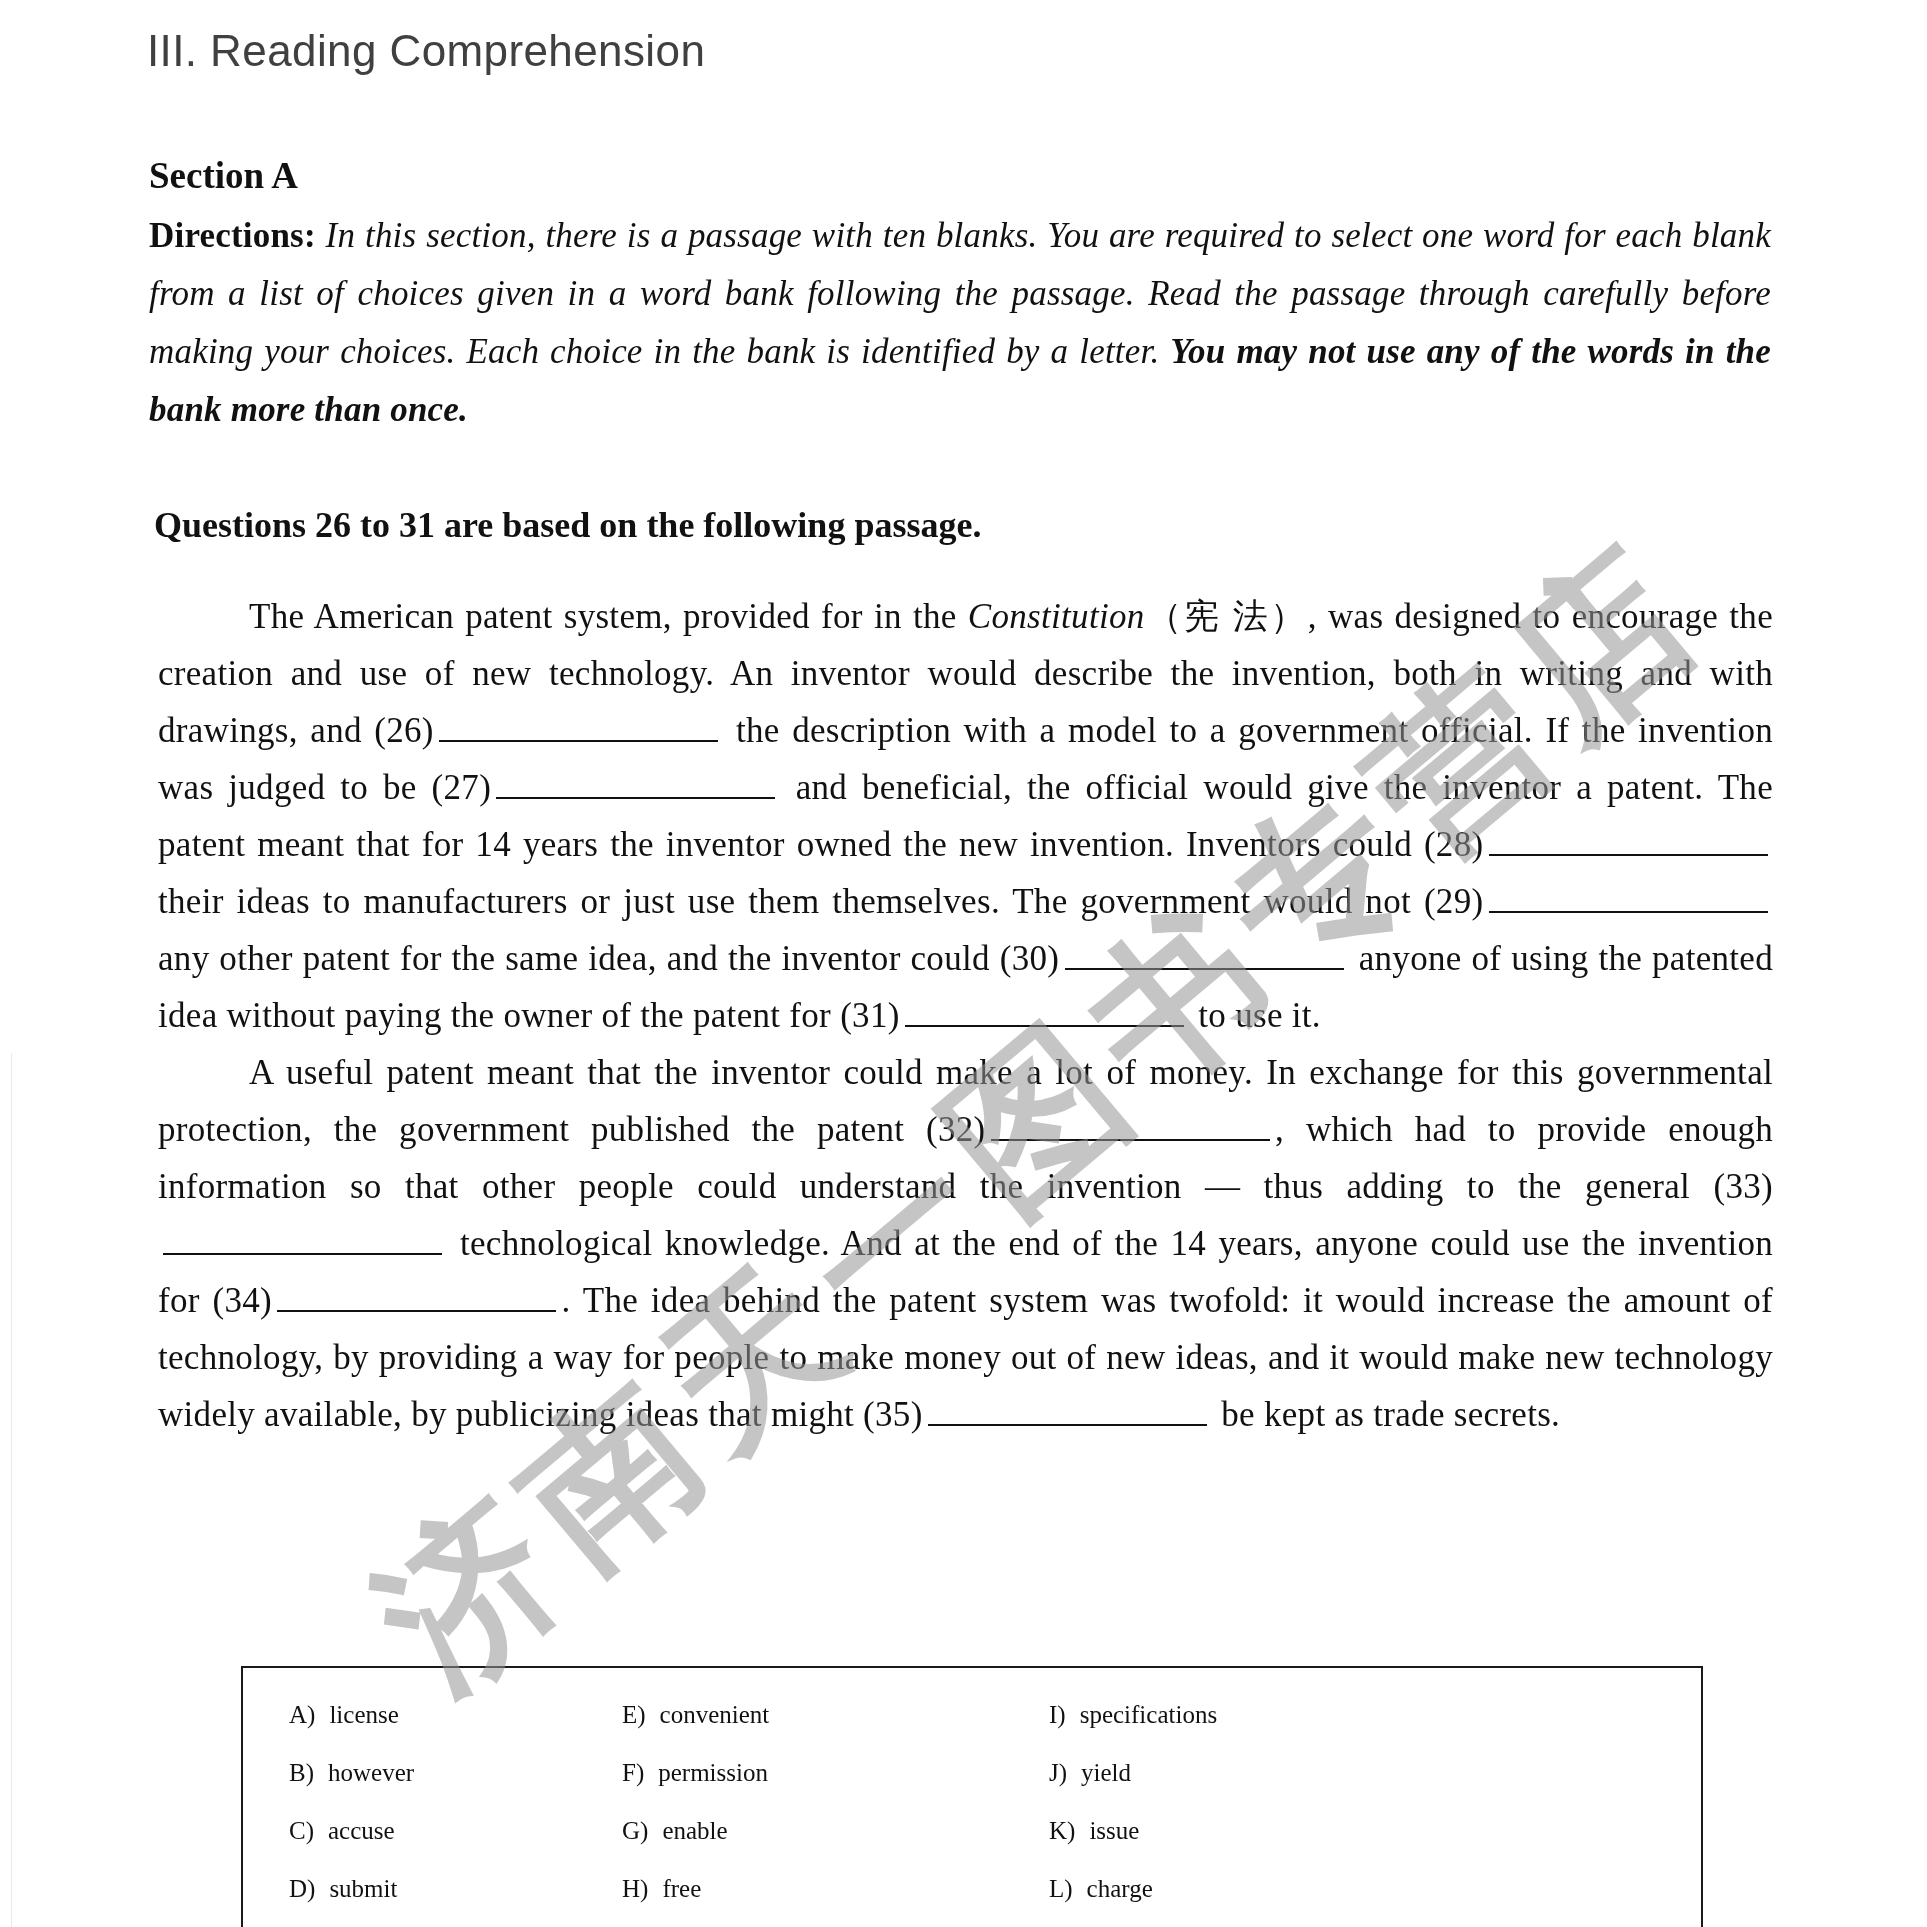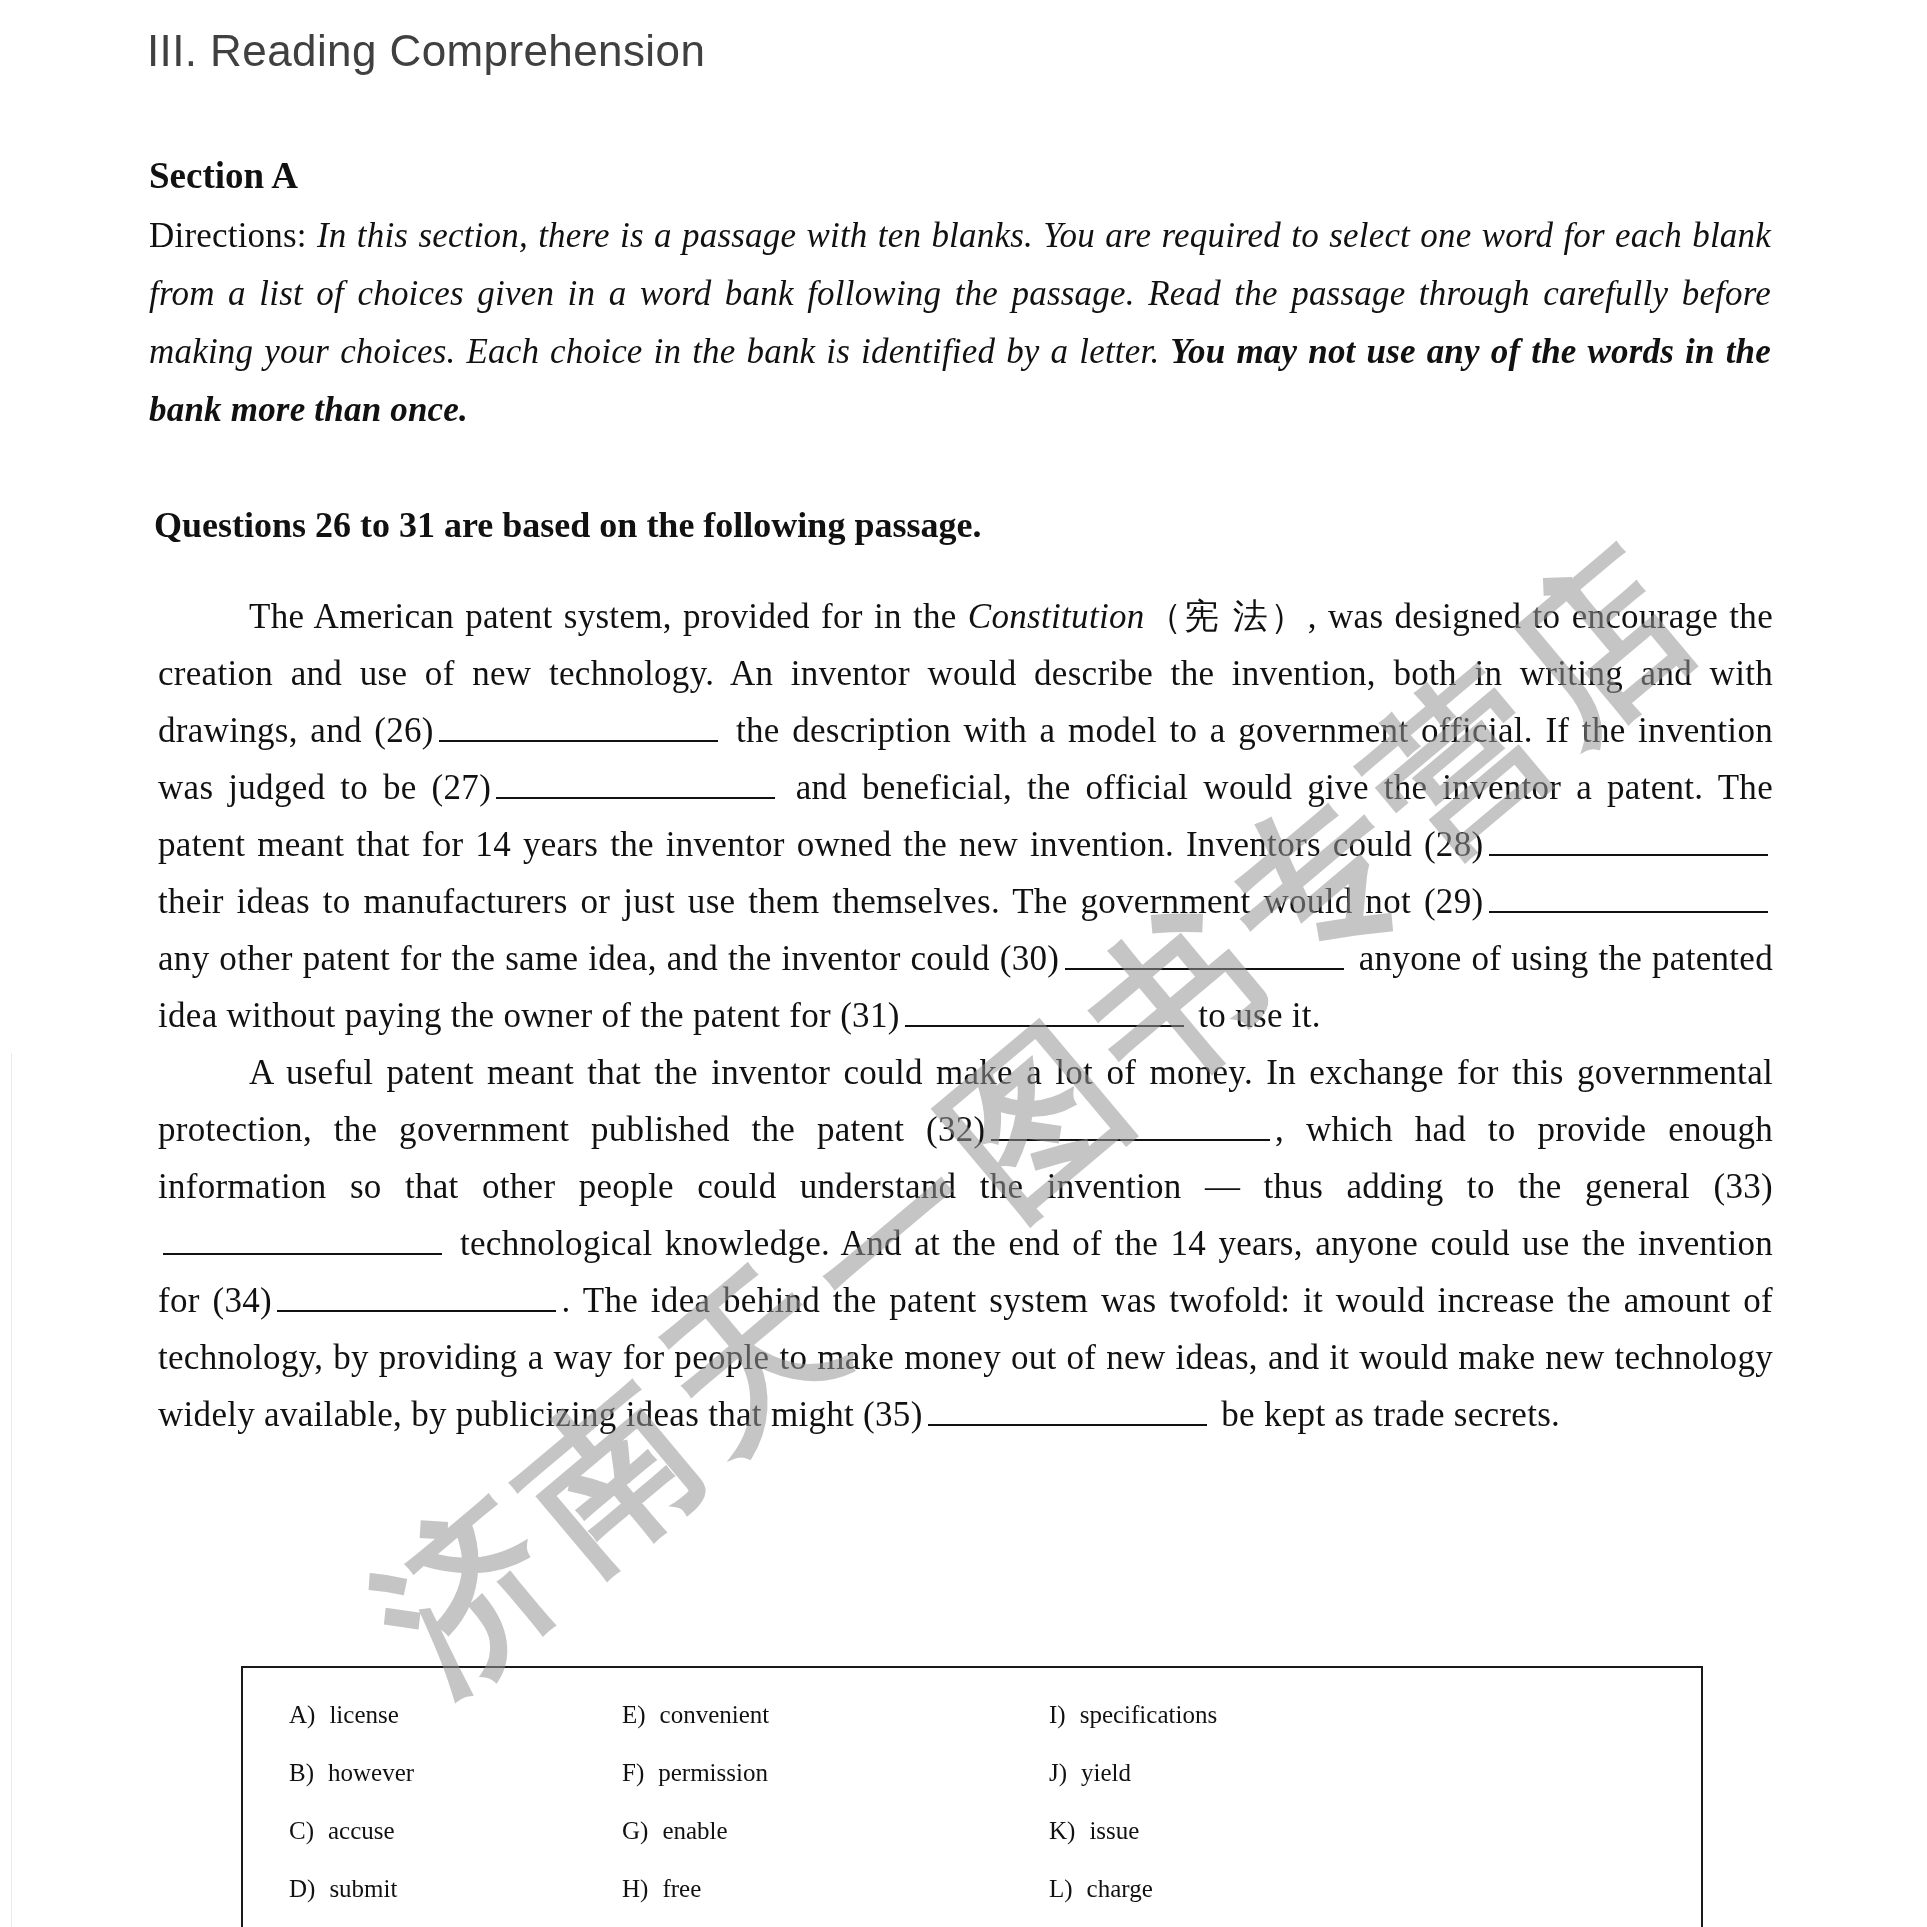--- a/index.html
+++ b/index.html
@@ -10,21 +10,21 @@
   .abs { position: absolute; }
   .part-title {
     left: 147px; top: 26px; font-family: "Liberation Sans", "DejaVu Sans", sans-serif;
     font-size: 44px; letter-spacing: 0.4px; color: #404040;
   }
   .section-title { left: 149px; top: 154px; font-size: 37px; font-weight: bold; }
   .directions {
     left: 149px; top: 207px; width: 1622px; font-size: 35px; line-height: 58px; font-style: italic;
     text-align: justify; text-align-last: left; letter-spacing: 0.2px;
   }
-  .directions .lbl { font-style: normal; font-weight: normal; }
+  .directions .lbl { font-style: normal; font-weight: bold; }
   .directions .strong { font-weight: bold; }
   .q-heading { left: 154px; top: 504px; font-size: 36px; font-weight: bold; }
   .passage {
     left: 158px; top: 588px; width: 1615px; font-size: 35px; line-height: 57px;
     text-align: justify; letter-spacing: 0.3px;
   }
   .passage p { margin: 0; text-indent: 91px; }
   .passage .it { font-style: italic; }
   .blank {
     display: inline-block; width: 279px; height: 26px; border-bottom: 2.6px solid #111;

